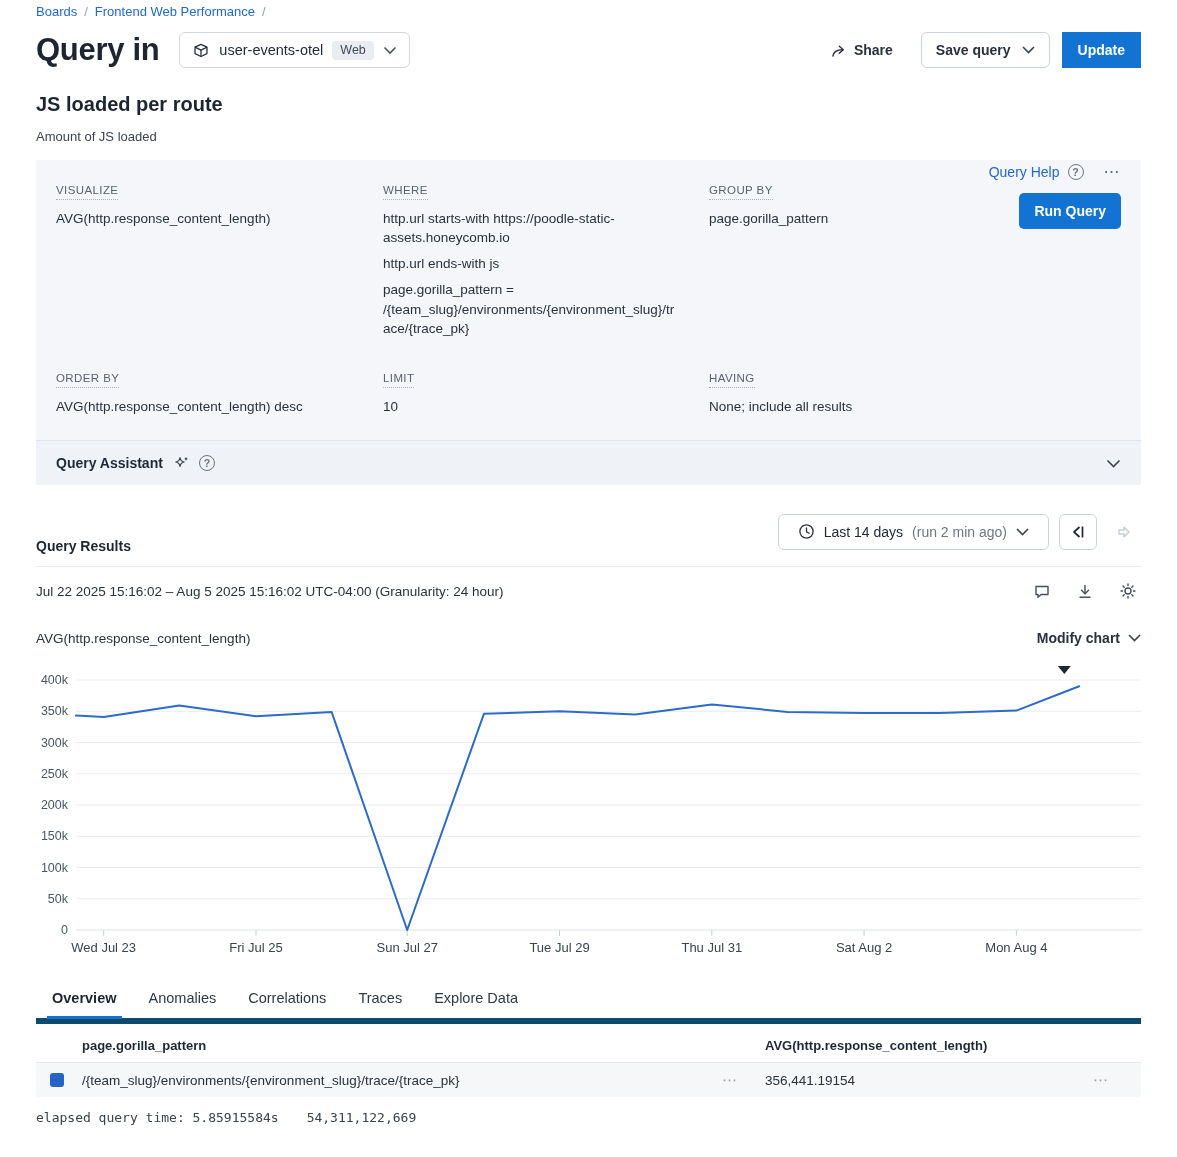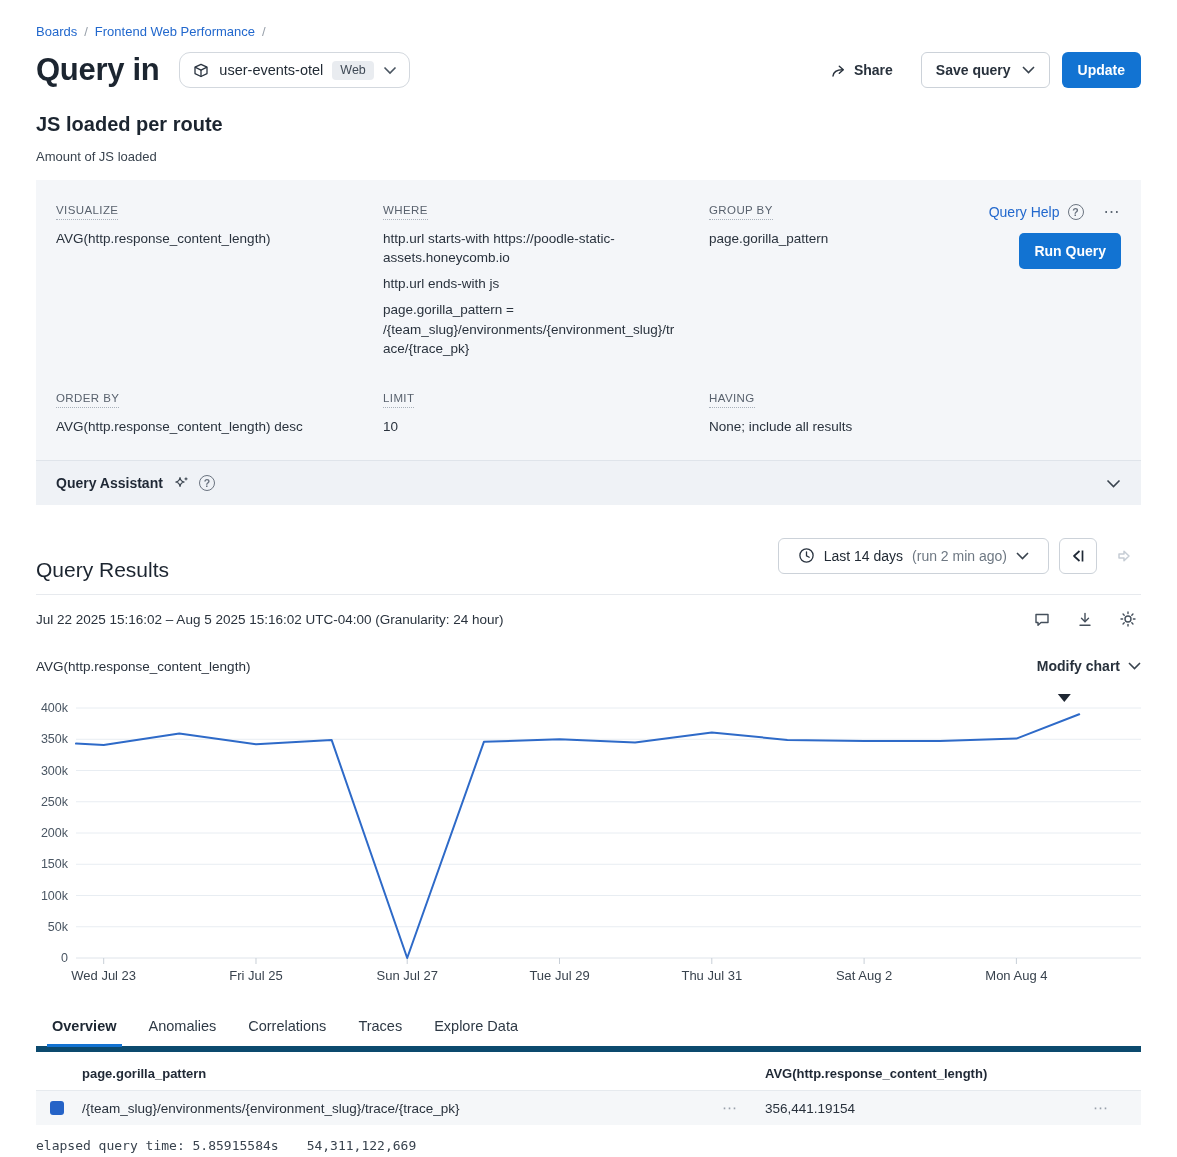--- a/index.html
+++ b/index.html
@@ -11,63 +11,63 @@
     --text-soft:#59626e;
     --border:#ccd2d9;
     --grid:#e8edf2;
   }
   *{box-sizing:border-box;margin:0;padding:0;}
   html,body{width:1177px;height:1157px;overflow:hidden;background:#fff;}
   body{font-family:"Liberation Sans",sans-serif;color:var(--text);}
   .page{padding:0 36px;}
 
   
-  .breadcrumb{padding-top:24px;font-size:13px;color:#98a0aa;display:flex;gap:7px;align-items:center;}
+  .breadcrumb{padding-top:4px;font-size:13px;color:#98a0aa;display:flex;gap:7px;align-items:center;}
   .breadcrumb a{color:var(--link);text-decoration:none;cursor:pointer;}
 
   
   .header-row{margin-top:13px;display:flex;align-items:center;}
   .query-in{font-size:31px;font-weight:600;color:var(--text-dark);letter-spacing:-.3px;}
   .dataset-btn{margin-left:20px;display:flex;align-items:center;gap:9px;height:36px;padding:0 12px;
-    border:1px solid #d3d8de;border-radius:11px;background:#fff;font-size:14.5px;color:var(--text);cursor:pointer;justify-content:flex-end;}
+    border:1px solid #d3d8de;border-radius:6px;background:#fff;font-size:14.5px;color:var(--text);cursor:pointer;justify-content:flex-end;}
   .web-badge{background:#e9ecf0;border-radius:4px;padding:2.5px 8px;font-size:12.5px;color:#3f4955;}
   .actions{margin-left:auto;display:flex;align-items:center;gap:12px;}
   .share-btn{display:flex;align-items:center;gap:7px;font-size:14px;font-weight:600;color:#28313c;background:none;border:none;margin-right:16px;cursor:pointer;}
   .save-btn{height:36px;border:1px solid var(--border);border-radius:6px;background:#fff;padding:8px 14px;
     font-size:14px;font-weight:600;color:#28313c;display:flex;align-items:center;gap:11px;cursor:pointer;}
-  .update-btn{height:36px;border-radius:6px;background:var(--accent);color:#fff;padding:0 16px;font-size:14px;font-weight:600;border:none;cursor:pointer;}
+  .update-btn{height:36px;border-radius:0;background:var(--accent);color:#fff;padding:0 16px;font-size:14px;font-weight:600;border:none;cursor:pointer;}
 
   .query-title{margin-top:25px;font-size:20px;font-weight:600;color:var(--text-dark);}
   .query-desc{margin-top:13px;font-size:13px;color:#39434e;}
 
   
   .qpanel{margin-top:16px;background:#f4f6f9;position:relative;padding:20px 20px 24px;}
   .qgrid{display:grid;grid-template-columns:327px 326px 1fr;row-gap:30px;}
   .qlabel{display:inline-block;font-size:11.5px;font-weight:500;letter-spacing:.4px;color:var(--text-soft);
     border-bottom:1px dotted #a8b0ba;padding-bottom:3px;}
   .qvals{margin-top:9px;font-size:13.5px;color:var(--text-mid);line-height:1.42;padding-right:30px;overflow-wrap:break-word;}
   .qval + .qval{margin-top:7px;}
-  .panel-right{position:absolute;top:24px;right:20px;display:flex;flex-direction:column;align-items:flex-end;}
+  .panel-right{position:absolute;top:4px;right:20px;display:flex;flex-direction:column;align-items:flex-end;}
   .help-row{display:flex;align-items:center;gap:8px;font-size:14px;}
   .help-link{color:var(--link);text-decoration:none;cursor:pointer;}
   .qmark{display:inline-flex;align-items:center;justify-content:center;width:16px;height:16px;border:1.2px solid #6b7480;
     border-radius:50%;font-size:10.5px;color:#6b7480;font-weight:700;}
   .more-dots{color:#5c6672;font-size:16px;letter-spacing:1.5px;margin-left:12px;cursor:pointer;line-height:10px;}
   .run-btn{margin-top:13px;height:36px;padding:0 15px;background:var(--accent);color:#fff;border:none;border-radius:5px;
     font-size:14px;font-weight:600;cursor:pointer;}
 
   
   .assistant{background:#eff2f6;border-top:1px solid #dfe4ea;height:45px;display:flex;align-items:center;padding:0 20px;}
   .assistant-label{font-size:14px;font-weight:700;color:#1f2835;margin-right:10px;}
   .assistant .icons{display:flex;align-items:center;gap:9px;}
   .assistant .chev-right{margin-left:auto;color:#39434e;cursor:pointer;display:flex;}
 
   
   .results-header{margin-top:24px;display:flex;align-items:center;}
-  .results-title{font-size:21px;font-weight:400;color:var(--text-dark);margin-top:29px;}
+  .results-title{font-size:14px;font-weight:700;color:var(--text-dark);margin-top:29px;}
   .time-controls{margin-left:auto;display:flex;align-items:center;gap:10px;}
   .time-btn{height:36px;border:1px solid var(--border);border-radius:6px;background:#fff;display:flex;align-items:center;
     gap:9px;padding:0 19px;font-size:14px;color:var(--text);cursor:pointer;}
   .time-note{color:#6e7883;}
   .nav-btn{width:38px;height:36px;border:1px solid var(--border);border-radius:6px;background:#fff;display:flex;
     align-items:center;justify-content:center;cursor:pointer;color:#1f2835;}
   .nav-fwd{width:34px;height:36px;border:none;background:none;display:flex;align-items:center;justify-content:center;color:#c6cdd5;}
   .divider{margin-top:12px;border-bottom:1px solid #e7eaee;}
 
   

